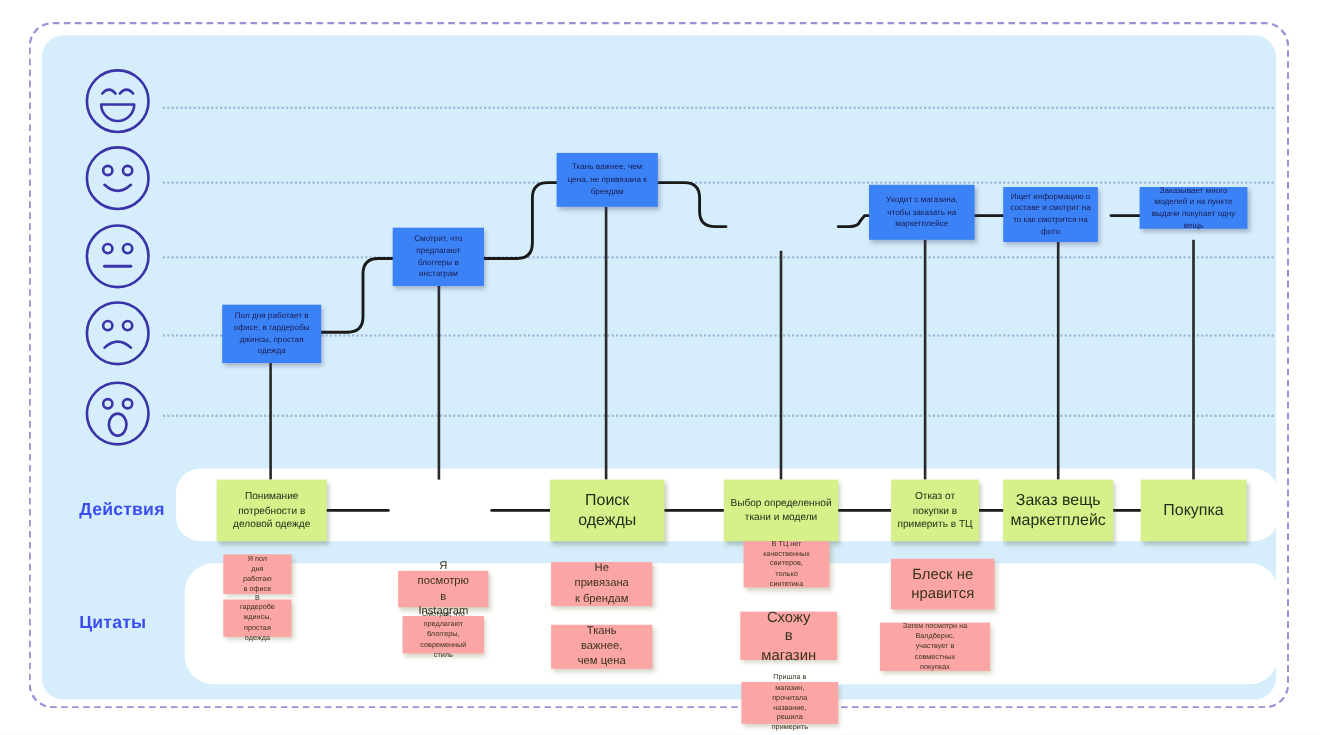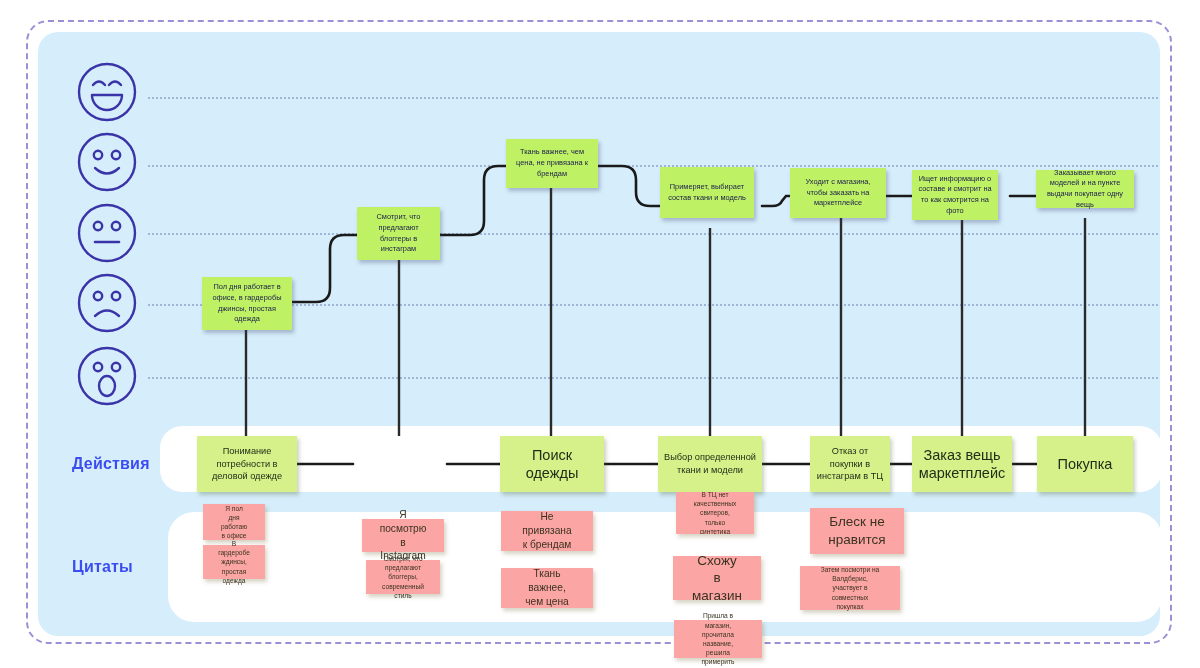--- a/index.html
+++ b/index.html
@@ -39,21 +39,21 @@
   }
 
   
   .face{position:absolute;width:62px;height:62px;}
 
   
   #wires{position:absolute;left:0;top:0;width:1200px;height:668px;pointer-events:none;}
 
   
   .note-blue{
-    position:absolute;background:#bef264;color:#1b1b4d;
+    position:absolute;background:#3b82f6;color:#1b1b4d;
     font-size:7.4px;line-height:1.45;text-align:center;
     display:flex;align-items:center;justify-content:center;
     padding:3px 5px;box-sizing:border-box;
     box-shadow:2px 3px 4px rgba(60,60,110,.33);
   }
 
   
   .note-green{
     position:absolute;background:#d6f08a;color:#203018;
     text-align:center;display:flex;align-items:center;justify-content:center;
@@ -170,32 +170,31 @@
       <line x1="604" y1="464" x2="658" y2="464"></line>
       <line x1="762" y1="464" x2="810" y2="464"></line>
       <line x1="890" y1="464" x2="912" y2="464"></line>
       <line x1="1012" y1="464" x2="1037" y2="464"></line>
     </g>
   </svg>
 
   <div class="note-blue" style="left:202px;top:277px;width:90px;height:53px">Пол дня работает в офисе, в гардеробы джинсы, простая одежда</div>
   <div class="note-blue" style="left:357px;top:207px;width:83px;height:53px">Смотрит, что предлагают блоггеры в инстаграм</div>
   <div class="note-blue" style="left:506px;top:139px;width:92px;height:49px">Ткань важнее, чем цена, не привязана к брендам</div>
-  <div class="note-blue" style="left:660px;top:167px;width:94px;height:51px">Примеряет, выбирает состав ткани и модель</div>
   <div class="note-blue" style="left:790px;top:168px;width:96px;height:50px">Уходит с магазина, чтобы заказать на маркетплейсе</div>
   <div class="note-blue" style="left:912px;top:170px;width:86px;height:50px">Ищет информацию о составе и смотрит на то как смотрится на фото</div>
   <div class="note-blue" style="left:1036px;top:170px;width:98px;height:38px">Заказывает много моделей и на пункте выдачи покупает одну вещь</div>
 
   <div class="row-label" style="left:72px;top:455px">Действия</div>
   <div class="row-label" style="left:72px;top:558px">Цитаты</div>
 
   <div class="note-green" style="left:197px;top:436px;width:100px;height:56px">Понимание потребности в деловой одежде</div>
   <div class="note-green big" style="left:500px;top:436px;width:104px;height:56px">Поиск одежды</div>
   <div class="note-green" style="left:658px;top:436px;width:104px;height:56px">Выбор определенной ткани и модели</div>
-  <div class="note-green" style="left:810px;top:436px;width:80px;height:56px">Отказ от покупки в инстаграм в ТЦ</div>
+  <div class="note-green" style="left:810px;top:436px;width:80px;height:56px">Отказ от покупки в примерить в ТЦ</div>
   <div class="note-green big" style="left:912px;top:436px;width:100px;height:56px">Заказ вещь маркетплейс</div>
   <div class="note-green big" style="left:1037px;top:436px;width:96px;height:56px">Покупка</div>
 
   <div class="note-yellow" style="left:203px;top:504px;width:62px;height:36px">Я пол дня работаю в офисе</div>
   <div class="note-yellow" style="left:203px;top:545px;width:62px;height:34px">В гардеробе ждинсы, простая одежда</div>
 
   <div class="note-yellow mid" style="left:362px;top:519px;width:82px;height:33px">Я посмотрю в Instagram</div>
   <div class="note-yellow" style="left:366px;top:560px;width:74px;height:34px">Смотрит, что предлагают блоггеры, современный стиль</div>
 
   <div class="note-yellow mid" style="left:501px;top:511px;width:92px;height:40px">Не привязана к брендам</div>

